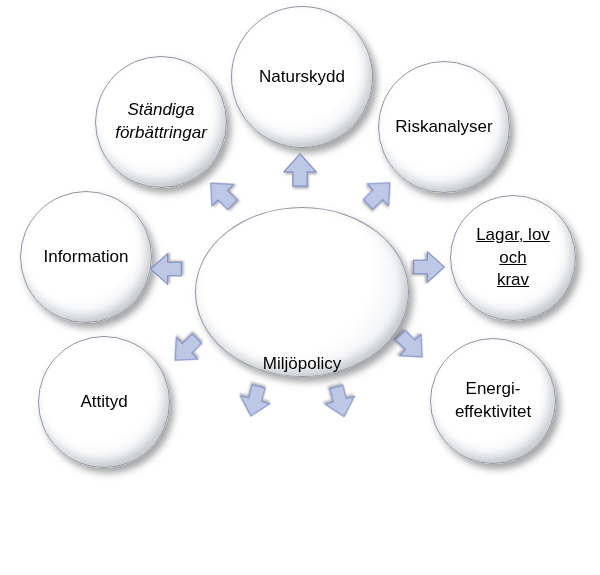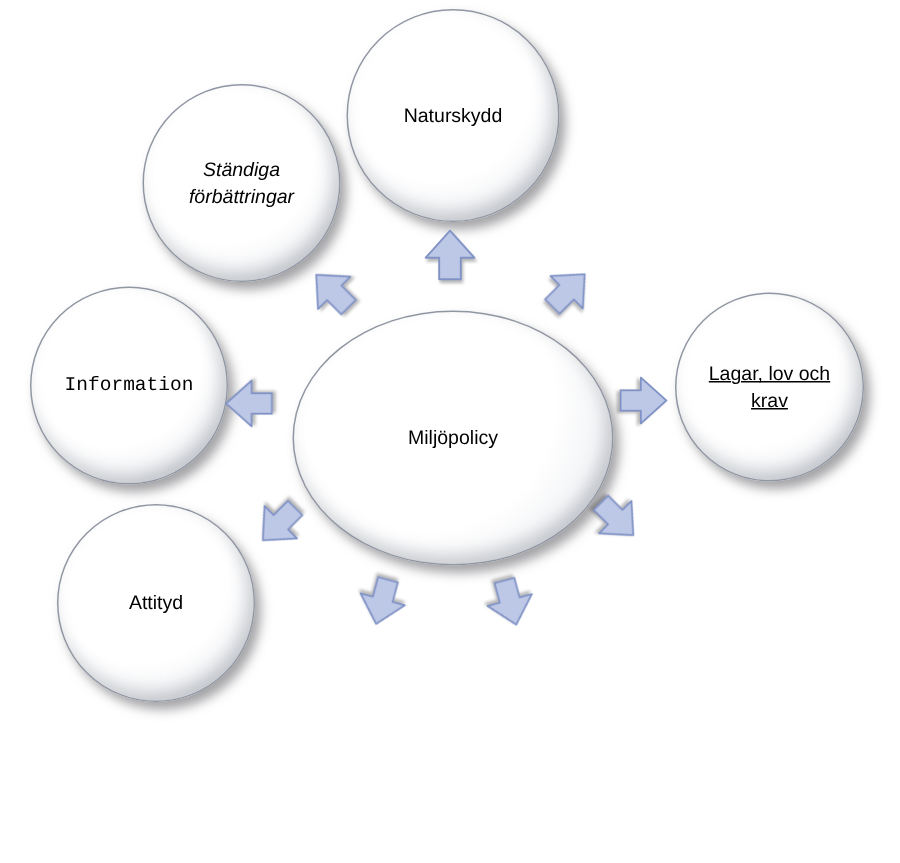--- a/index.html
+++ b/index.html
@@ -22,21 +22,21 @@
     border: 1px solid #9096a2;
     box-shadow: 4px 5px 7px rgba(90, 90, 95, 0.55),
                 inset -4px -6px 10px rgba(150, 155, 165, 0.45),
                 inset 3px 4px 8px rgba(255, 255, 255, 0.95);
     display: flex;
     align-items: center;
     justify-content: center;
     text-align: center;
   }
   .node .label {
-    font-size: 13px;
+    font-size: 17px;
     line-height: 1.35;
     color: #000000;
     white-space: pre-line;
     padding: 0 10px;
   }
   .arrow {
     position: absolute;
     width: 36px;
     height: 36px;
   }
@@ -49,47 +49,54 @@
     stroke: #8193c6;
     stroke-width: 1.4;
     stroke-linejoin: round;
   }
 </style>
 </head>
 <body>
 
 <div class="stage">
 
-  <div class="node" style="left:195px; top:207px; width:212px; height:168px;">
+  <div class="node" style="left:195px; top:207px; width:212px; height:168px;align-items:flex-end;">
     <span class="label">Miljöpolicy</span>
   </div>
 
   <div class="node" style="left:231px; top:6px; width:140px; height:140px;">
     <span class="label">Naturskydd</span>
   </div>
 
   <div class="node" style="left:95px; top:56px; width:130px; height:130px;font-style:italic;">
     <span class="label">Ständiga
 förbättringar</span>
   </div>
 
+  <div class="node" style="left:378px; top:61px; width:130px; height:130px;">
+    <span class="label">Riskanalyser</span>
+  </div>
 
-  <div class="node" style="left:20px; top:191px; width:130px; height:130px;font-family:Liberation Mono, monospace;">
+  <div class="node" style="left:20px; top:191px; width:130px; height:130px;">
     <span class="label">Information</span>
   </div>
 
   <div class="node" style="left:450px; top:195px; width:124px; height:124px;text-decoration:underline;">
     <span class="label">Lagar, lov och
 krav</span>
   </div>
 
   <div class="node" style="left:38px; top:336px; width:130px; height:130px;">
     <span class="label">Attityd</span>
   </div>
 
+  <div class="node" style="left:430px; top:338px; width:124px; height:124px;">
+    <span class="label">Energi-
+effektivitet</span>
+  </div>
 
 
 
   <div class="arrow" style="left:282px; top:152px; transform:rotate(0deg);">
     <svg viewBox="0 0 40 40" width="36" height="36">
         <path d="M20 2 L38 22 L28 22 L28 38 L12 38 L12 22 L2 22 Z"></path>
       </svg>
   </div>
 
   <div class="arrow" style="left:205px; top:176px; transform:rotate(-45deg);">

